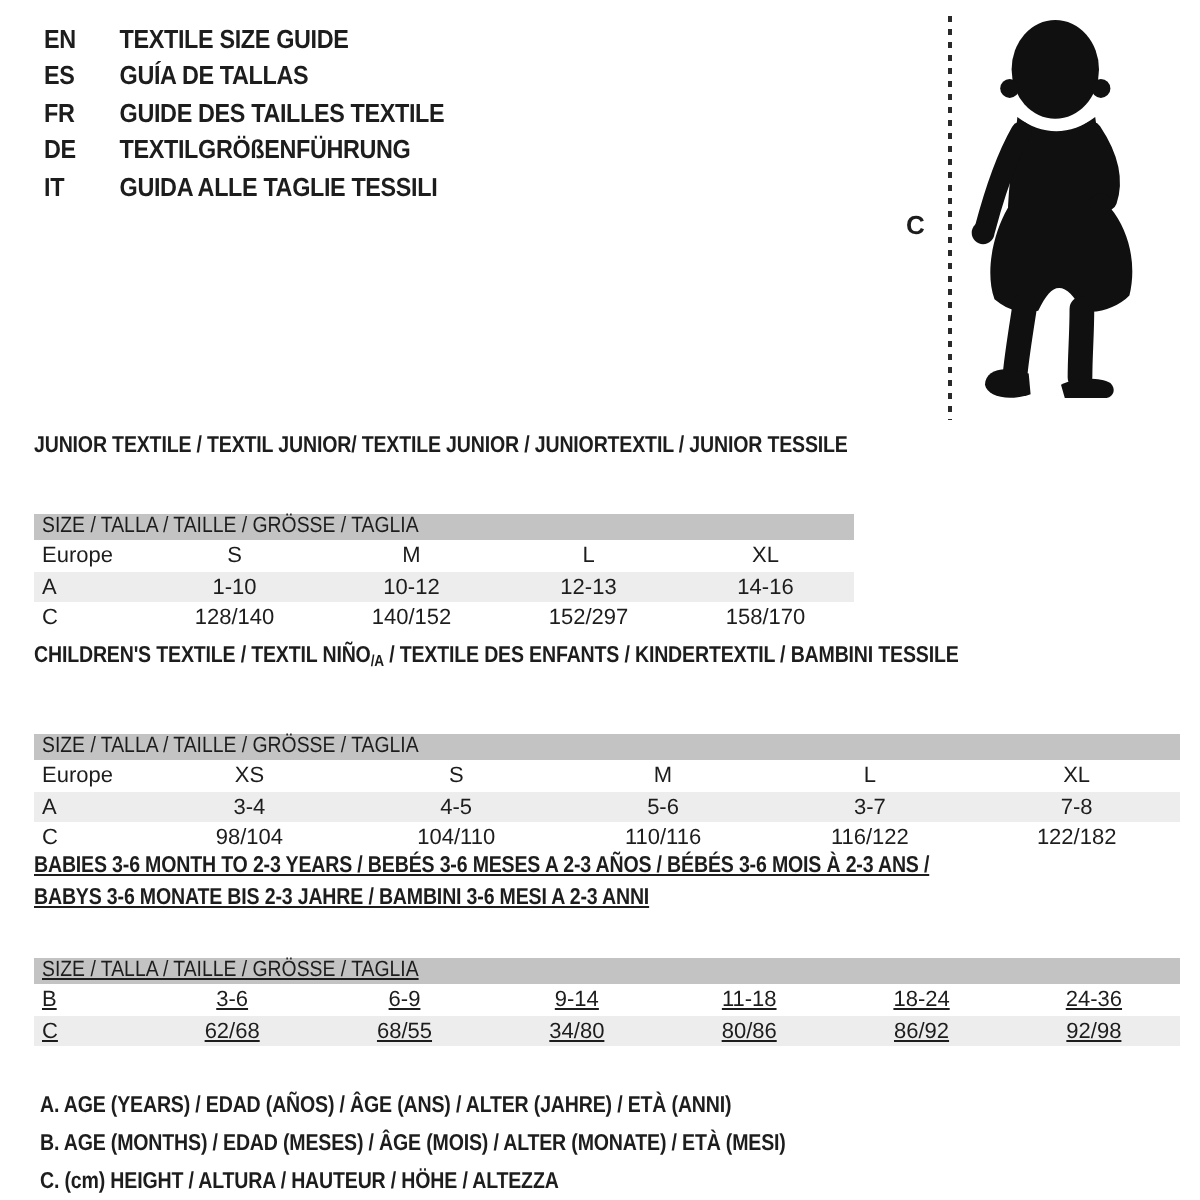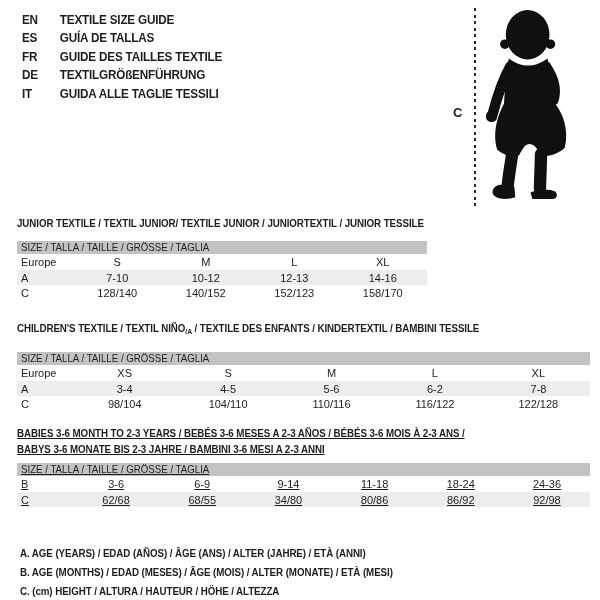--- a/index.html
+++ b/index.html
@@ -41,21 +41,21 @@
     transform:scaleX(0.85);transform-origin:left center;letter-spacing:-0.1px;
   }
   .t-title .sub{font-size:8px;vertical-align:-2px;}
   .t-title-2line{line-height:15.5px;}
   .gap-junior{height:11px;}
   .gap-children{height:14px;}
   .gap-babies{height:6px;}
 
   .size-bar{
     height:13px;background:var(--size-header-bg,#c3c3c3);
-    display:flex;align-items:center;padding-left:4px;box-sizing:border-box;
+    display:flex;align-items:center;padding-left:4px;box-sizing:border-box;margin-top:16px;
   }
   .size-bar-text{
     font-size:11px;line-height:13px;white-space:nowrap;
     transform:scaleX(0.88);transform-origin:left center;
   }
 
   .trow{display:flex;align-items:center;height:16px;font-size:11px;}
   .trow.shade{background:var(--shade-row-bg,#ededed);height:15px;}
   .tlabel{flex:0 0 56px;padding-left:4px;box-sizing:border-box;white-space:nowrap;}
   .tcell{flex:1 1 0;text-align:center;white-space:nowrap;}
@@ -122,30 +122,30 @@
   <div class="t-rows">
       <div class="trow">
         <div class="tlabel">Europe</div>
         <div class="tcell">S</div>
         <div class="tcell">M</div>
         <div class="tcell">L</div>
         <div class="tcell">XL</div>
       </div>
       <div class="trow shade">
         <div class="tlabel">A</div>
-        <div class="tcell">7-10</div>
+        <div class="tcell">1-10</div>
         <div class="tcell">10-12</div>
         <div class="tcell">12-13</div>
         <div class="tcell">14-16</div>
       </div>
       <div class="trow">
         <div class="tlabel">C</div>
         <div class="tcell">128/140</div>
         <div class="tcell">140/152</div>
-        <div class="tcell">152/123</div>
+        <div class="tcell">152/297</div>
         <div class="tcell">158/170</div>
       </div>
     </div>
 </div>
 
 <div class="abs tgroup tgroup-children">
   <div class="t-title"><span>CHILDREN'S TEXTILE / TEXTIL NIÑO</span><span class="sub">/A</span><span> / TEXTILE DES ENFANTS / KINDERTEXTIL / BAMBINI TESSILE</span></div>
   <div class="gap-children"></div>
   <div class="size-bar">
     <span class="size-bar-text">SIZE / TALLA / TAILLE / GRÖSSE / TAGLIA</span>
@@ -157,30 +157,30 @@
         <div class="tcell">S</div>
         <div class="tcell">M</div>
         <div class="tcell">L</div>
         <div class="tcell">XL</div>
       </div>
       <div class="trow shade">
         <div class="tlabel">A</div>
         <div class="tcell">3-4</div>
         <div class="tcell">4-5</div>
         <div class="tcell">5-6</div>
-        <div class="tcell">6-2</div>
+        <div class="tcell">3-7</div>
         <div class="tcell">7-8</div>
       </div>
       <div class="trow">
         <div class="tlabel">C</div>
         <div class="tcell">98/104</div>
         <div class="tcell">104/110</div>
         <div class="tcell">110/116</div>
         <div class="tcell">116/122</div>
-        <div class="tcell">122/128</div>
+        <div class="tcell">122/182</div>
       </div>
     </div>
 </div>
 
 <div class="abs tgroup tgroup-babies">
   <div class="t-title t-title-2line">BABIES 3-6 MONTH TO 2-3 YEARS / BEBÉS 3-6 MESES A 2-3 AÑOS / BÉBÉS 3-6 MOIS À 2-3 ANS /</div>
   <div class="t-title t-title-2line">BABYS 3-6 MONATE BIS 2-3 JAHRE / BAMBINI 3-6 MESI A 2-3 ANNI</div>
   <div class="gap-babies"></div>
   <div class="size-bar">
     <span class="size-bar-text">SIZE / TALLA / TAILLE / GRÖSSE / TAGLIA</span>

